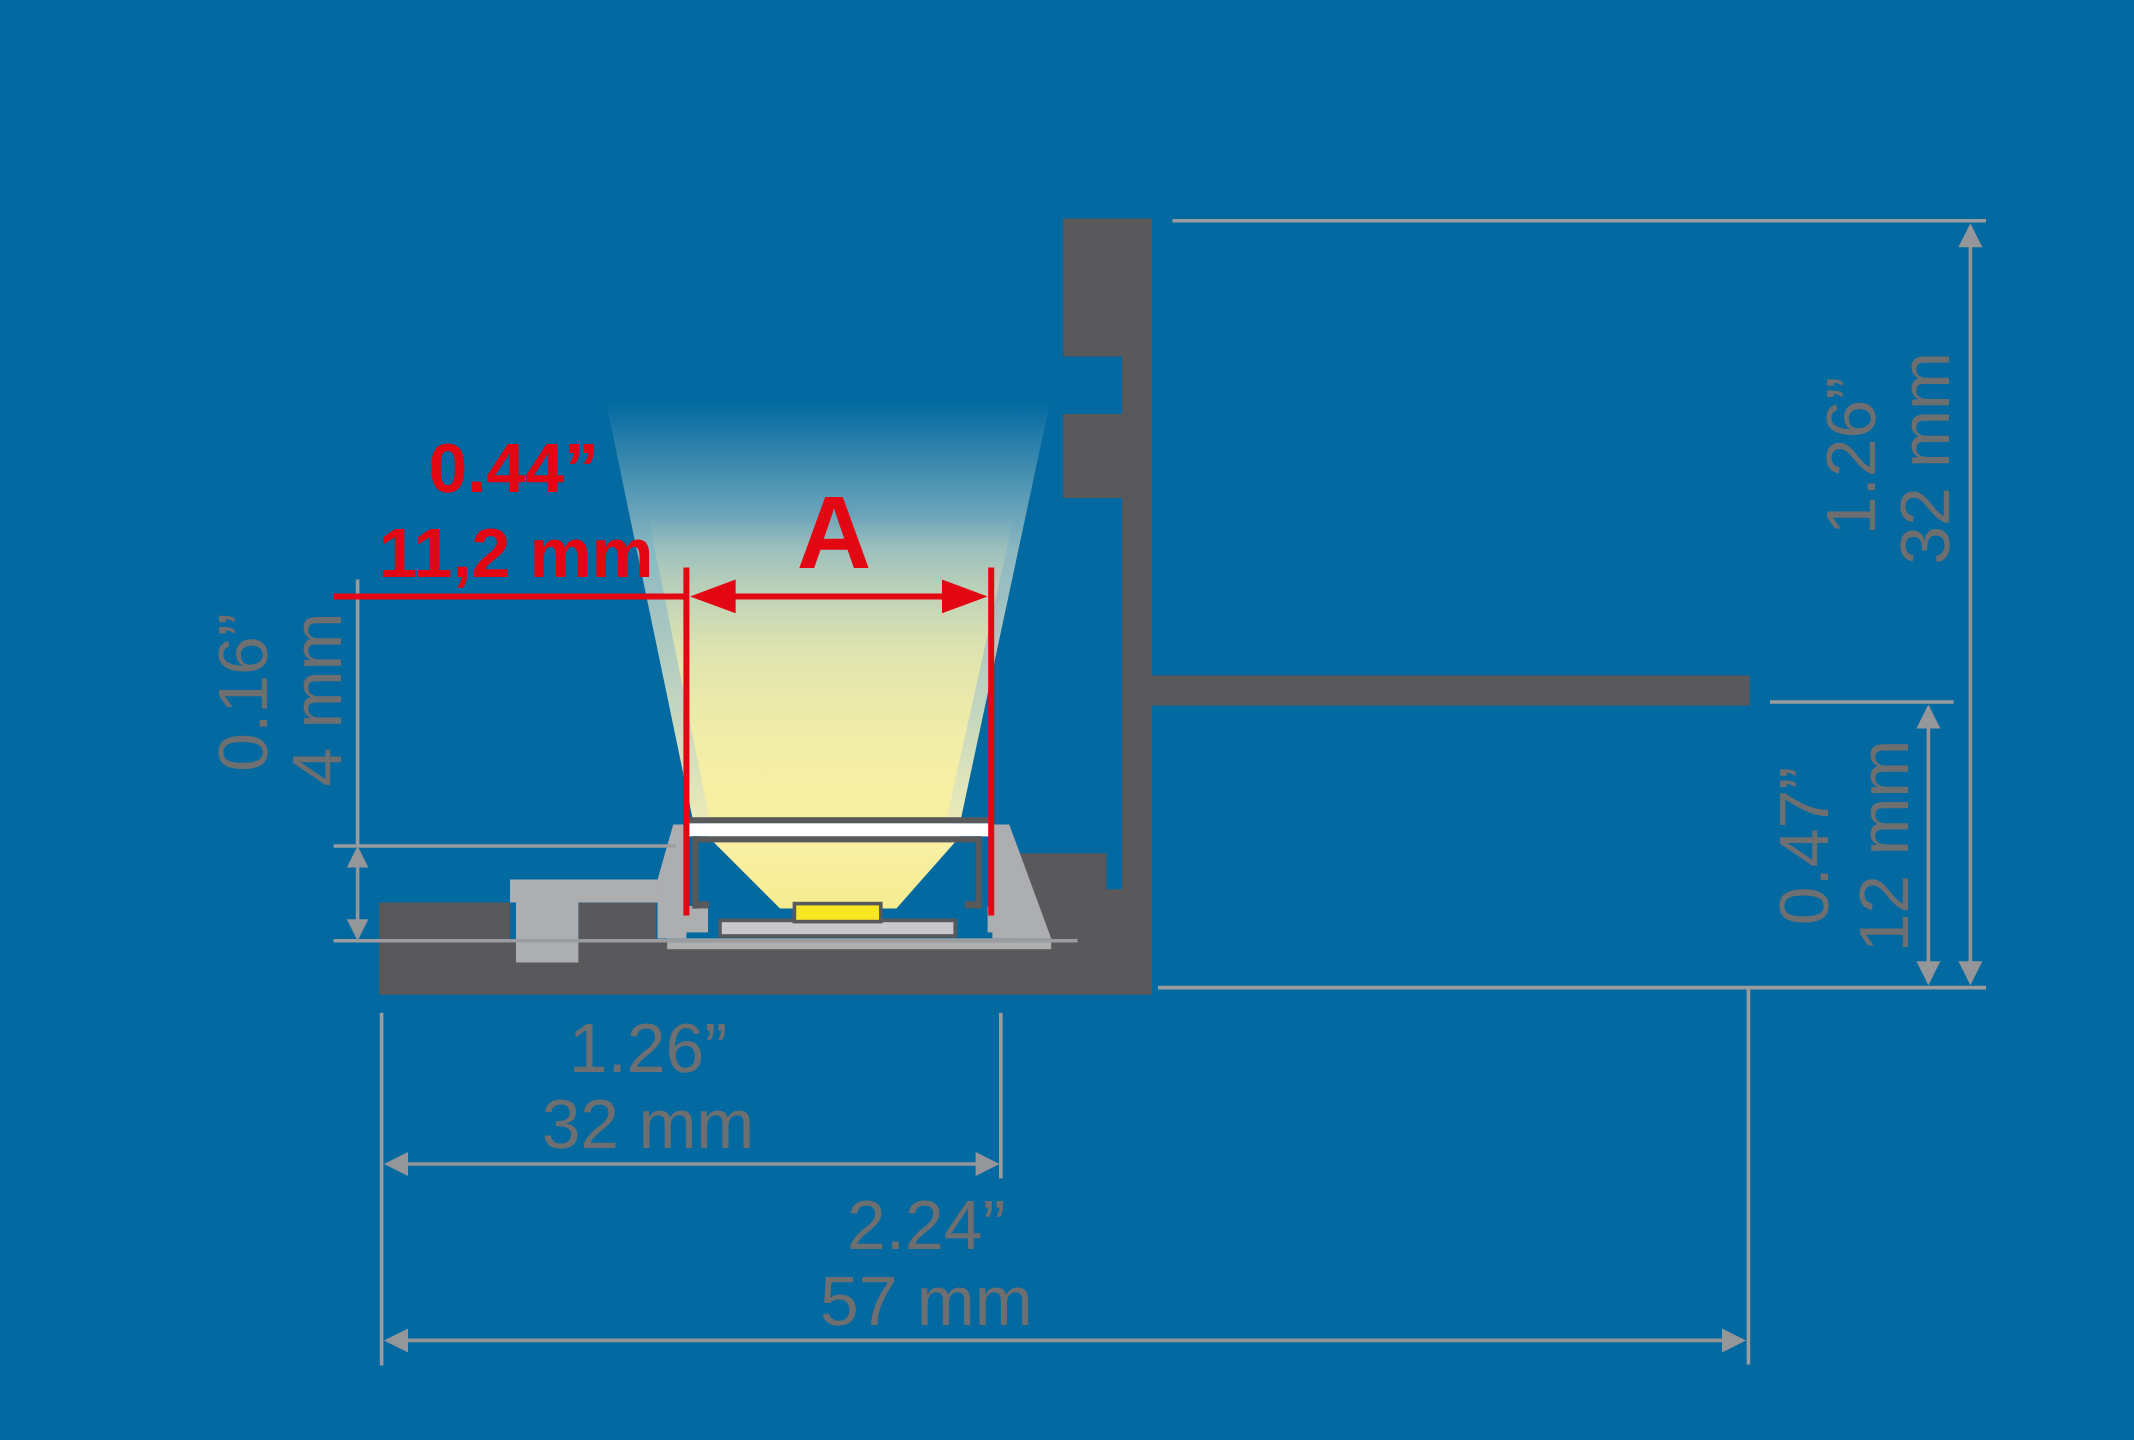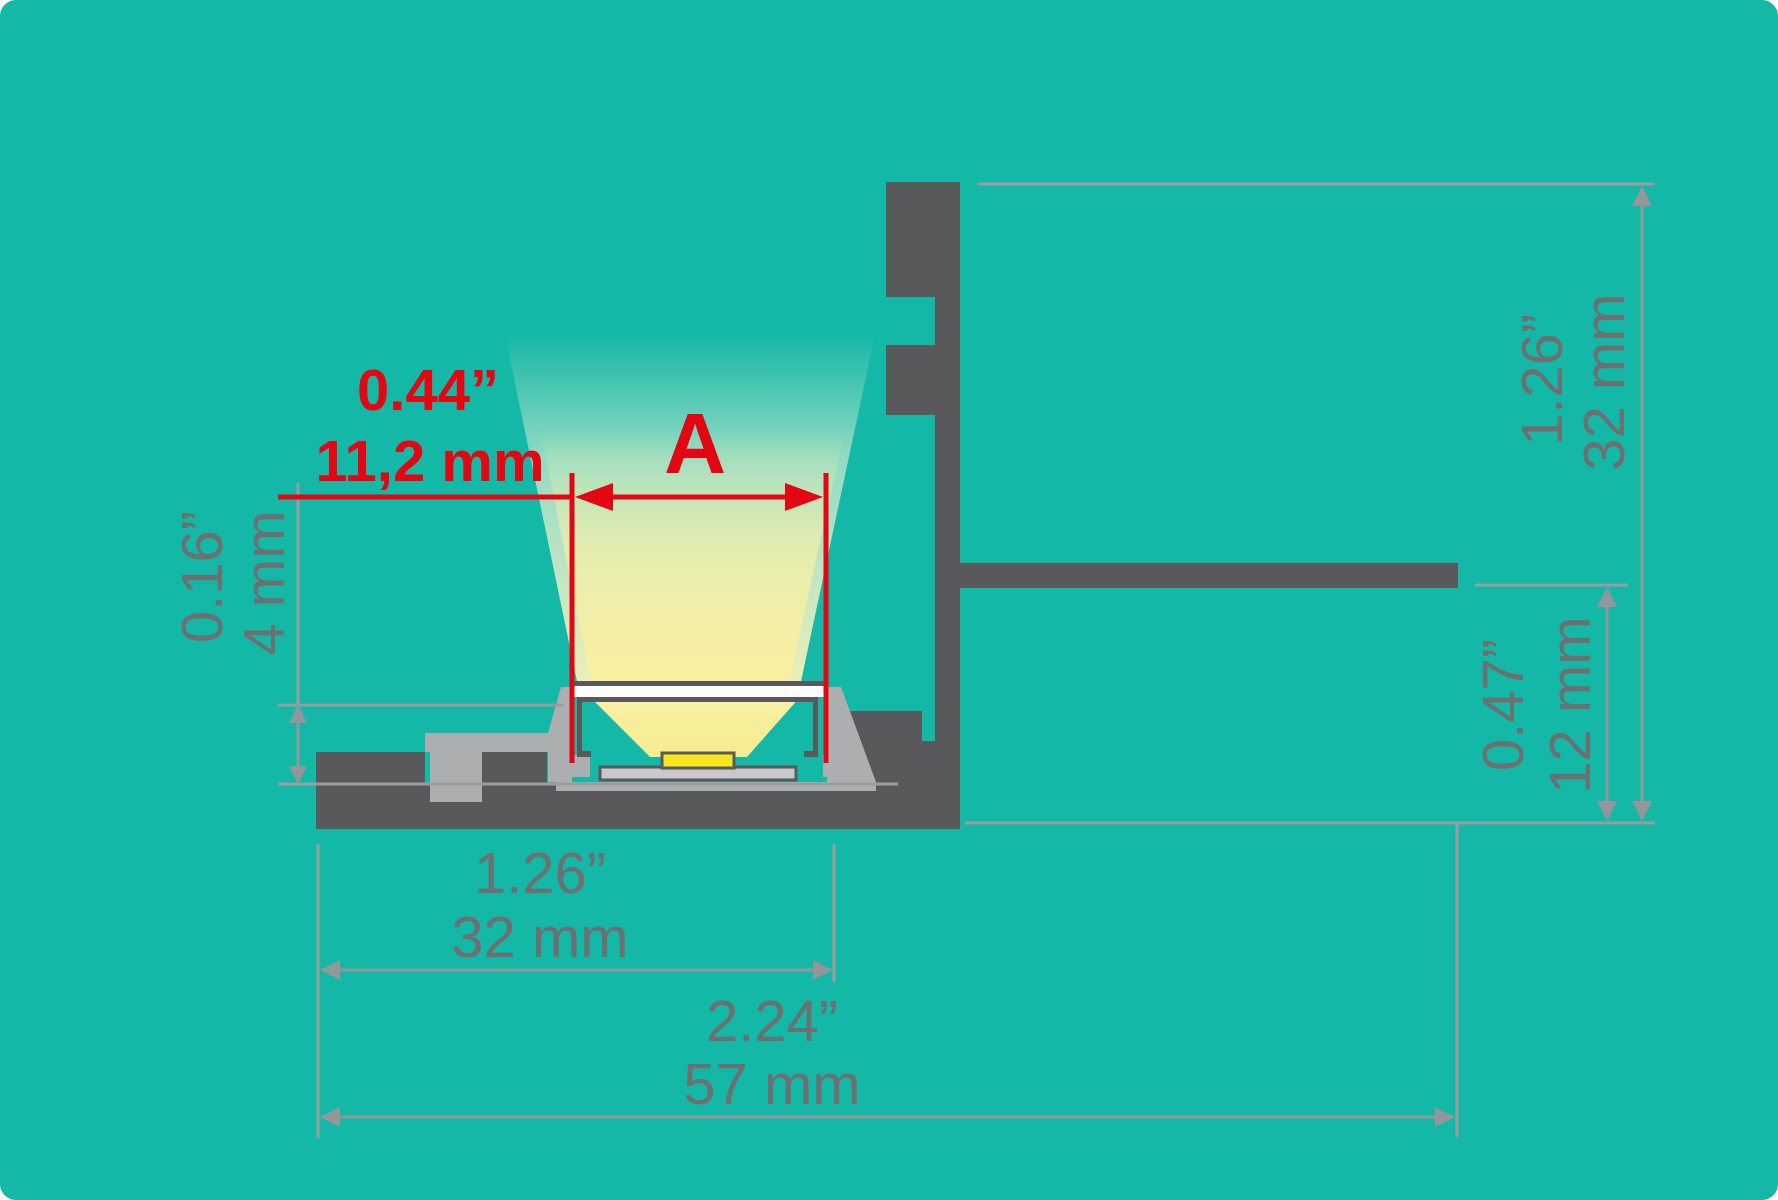--- a/index.html
+++ b/index.html
@@ -1,17 +1,17 @@
 <!DOCTYPE html>
 <html><head>
 <meta charset="utf-8">
 <style>
   html,body{margin:0;padding:0;background:#ffffff;}
-  #stage{position:relative;width:1778px;height:1200px;background:#14b8a6;overflow:hidden;
-         font-family:"Liberation Sans", sans-serif;border-radius:16px;}
+  #stage{position:relative;width:1778px;height:1200px;background:#0369a1;overflow:hidden;
+         font-family:"Liberation Sans", sans-serif;}
   svg{display:block}
   .dimline{stroke:#95969a;stroke-width:3;fill:none;}
   .extline{stroke:#9b9c9f;stroke-width:3;fill:none;}
   .dimarrow{fill:#95969a;stroke:none;}
   .dimtext{fill:#6e6f71;font-size:58px;font-weight:400;}
   .redline{stroke:#e30613;stroke-width:5;fill:none;}
   .redarrow{fill:#e30613;stroke:none;}
   .redtext{fill:#e30613;font-weight:700;font-size:58px;}
   .redletter{fill:#e30613;font-weight:700;font-size:86px;}
   .darkpart{fill:#59595b;}

